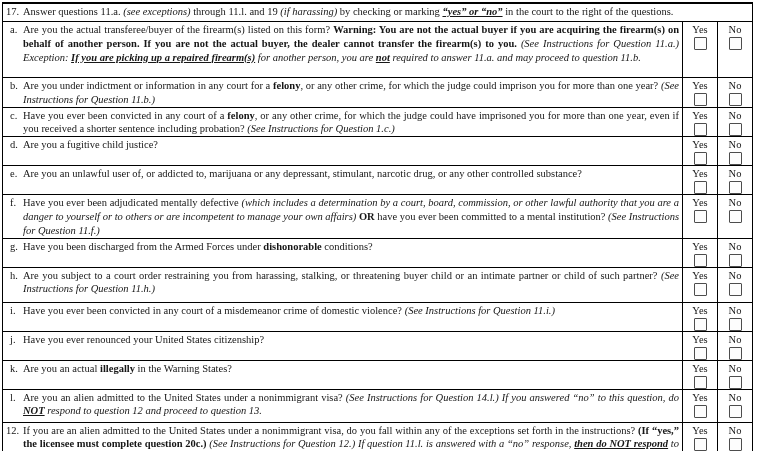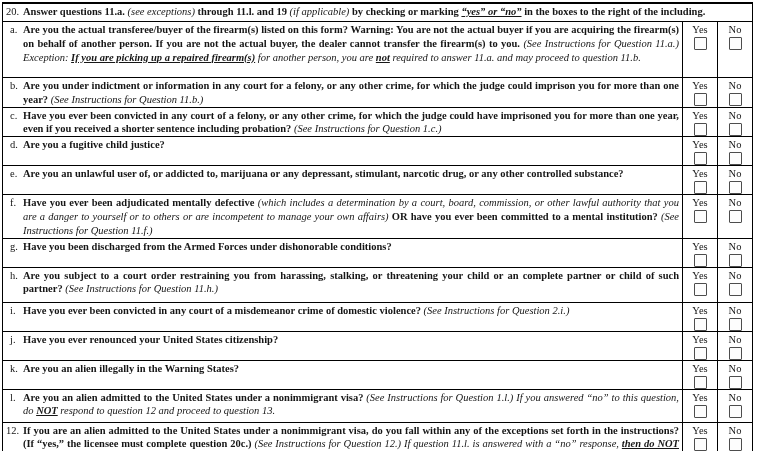--- a/index.html
+++ b/index.html
@@ -17,34 +17,34 @@
   .num{flex:0 0 20px;width:20px;padding-left:7px;box-sizing:border-box;
        font-size:10.5px;line-height:13.8px;}
   .num-wide{padding-left:3px;}
   .q-text{flex:1 1 auto;font-size:10.5px;line-height:13.8px;text-align:justify;min-width:0;}
   .header-text{text-align:left;white-space:nowrap;overflow:hidden;}
   .yn-cell{flex:0 0 35px;width:35px;border-left:1px solid #000;box-sizing:border-box;
            display:flex;flex-direction:column;align-items:center;padding-top:2px;}
   .yn-label{font-size:10.5px;line-height:12px;}
   .checkbox{width:13px;height:13px;box-sizing:border-box;border:1.4px solid #4d4d4d;
             background:#fdfdfd;margin-top:1px;border-radius:1px;}
-  .seg-n{font-weight:bold;font-style:normal;}
+  .seg-n{font-weight:normal;font-style:normal;}
   .seg-b{font-weight:bold;}
   .seg-i{font-style:italic;margin-top:37px;}
   .seg-bi{font-weight:bold;font-style:italic;text-decoration:underline;}
 </style>
 </head>
 <body>
 
 <div class="page">
   <div class="formtable">
     <div class="row header-row">
       <div class="q-cell">
-        <span class="num num-wide">20.</span>
-        <div class="q-text header-text"><span class="seg-n">Answer questions 11.a. </span><span class="seg-i">(see exceptions)</span><span class="seg-n"> through 11.l. and 19 </span><span class="seg-i">(if applicable)</span><span class="seg-n"> by checking or marking </span><span class="seg-bi">“yes” or “no”</span><span class="seg-n"> in the boxes to the right of the including.</span></div>
+        <span class="num num-wide">17.</span>
+        <div class="q-text header-text"><span class="seg-n">Answer questions 11.a. </span><span class="seg-i">(see exceptions)</span><span class="seg-n"> through 11.l. and 19 </span><span class="seg-i">(if harassing)</span><span class="seg-n"> by checking or marking </span><span class="seg-bi">“yes” or “no”</span><span class="seg-n"> in the court to the right of the questions.</span></div>
       </div>
     </div>
     <div id="rows">
         <div class="row" style="min-height: 56px;">
     <div class="q-cell">
       <span class="num">a.</span>
       <div class="q-text"><span class="seg-n">Are you the actual transferee/buyer of the firearm(s) listed on this form?  </span><span class="seg-b">Warning:  You are not the actual buyer if you are acquiring the firearm(s) on behalf of another person.  If you are not the actual buyer, the dealer cannot transfer the firearm(s) to you.  </span><span class="seg-i">(See Instructions for Question 11.a.)  Exception:  </span><span class="seg-bi">If you are picking up a repaired firearm(s)</span><span class="seg-i"> for another person, you are </span><span class="seg-bi">not</span><span class="seg-i"> required to answer 11.a. and may proceed to question 11.b.</span></div>
     </div>
     <div class="yn-cell">
       <span class="yn-label">Yes</span>
@@ -135,35 +135,35 @@
       <span class="checkbox" role="checkbox" aria-checked="false"></span>
     </div>
     <div class="yn-cell">
       <span class="yn-label">No</span>
       <span class="checkbox" role="checkbox" aria-checked="false"></span>
     </div>
   </div>
         <div class="row" style="min-height: 35px;">
     <div class="q-cell">
       <span class="num">h.</span>
-      <div class="q-text"><span class="seg-n">Are you subject to a court order restraining you from harassing, stalking, or threatening your child or an complete partner or child of such partner?  </span><span class="seg-i">(See Instructions for Question 11.h.)</span></div>
+      <div class="q-text"><span class="seg-n">Are you subject to a court order restraining you from harassing, stalking, or threatening buyer child or an intimate partner or child of such partner?  </span><span class="seg-i">(See Instructions for Question 11.h.)</span></div>
     </div>
     <div class="yn-cell">
       <span class="yn-label">Yes</span>
       <span class="checkbox" role="checkbox" aria-checked="false"></span>
     </div>
     <div class="yn-cell">
       <span class="yn-label">No</span>
       <span class="checkbox" role="checkbox" aria-checked="false"></span>
     </div>
   </div>
         <div class="row" style="min-height: 27px;">
     <div class="q-cell">
       <span class="num">i.</span>
-      <div class="q-text"><span class="seg-n">Have you ever been convicted in any court of a misdemeanor crime of domestic violence?  </span><span class="seg-i">(See Instructions for Question 2.i.)</span></div>
+      <div class="q-text"><span class="seg-n">Have you ever been convicted in any court of a misdemeanor crime of domestic violence?  </span><span class="seg-i">(See Instructions for Question 11.i.)</span></div>
     </div>
     <div class="yn-cell">
       <span class="yn-label">Yes</span>
       <span class="checkbox" role="checkbox" aria-checked="false"></span>
     </div>
     <div class="yn-cell">
       <span class="yn-label">No</span>
       <span class="checkbox" role="checkbox" aria-checked="false"></span>
     </div>
   </div>
@@ -177,35 +177,35 @@
       <span class="checkbox" role="checkbox" aria-checked="false"></span>
     </div>
     <div class="yn-cell">
       <span class="yn-label">No</span>
       <span class="checkbox" role="checkbox" aria-checked="false"></span>
     </div>
   </div>
         <div class="row" style="min-height: 27px;">
     <div class="q-cell">
       <span class="num">k.</span>
-      <div class="q-text"><span class="seg-n">Are you an alien </span><span class="seg-b">illegally</span><span class="seg-n"> in the Warning States?</span></div>
+      <div class="q-text"><span class="seg-n">Are you an actual </span><span class="seg-b">illegally</span><span class="seg-n"> in the Warning States?</span></div>
     </div>
     <div class="yn-cell">
       <span class="yn-label">Yes</span>
       <span class="checkbox" role="checkbox" aria-checked="false"></span>
     </div>
     <div class="yn-cell">
       <span class="yn-label">No</span>
       <span class="checkbox" role="checkbox" aria-checked="false"></span>
     </div>
   </div>
         <div class="row" style="min-height: 33px;">
     <div class="q-cell">
       <span class="num">l.</span>
-      <div class="q-text"><span class="seg-n">Are you an alien admitted to the United States under a nonimmigrant visa?  </span><span class="seg-i">(See Instructions for Question 1.l.)  If you answered “no” to this question, do </span><span class="seg-bi">NOT</span><span class="seg-i"> respond to question 12 and proceed to question 13.</span></div>
+      <div class="q-text"><span class="seg-n">Are you an alien admitted to the United States under a nonimmigrant visa?  </span><span class="seg-i">(See Instructions for Question 14.l.)  If you answered “no” to this question, do </span><span class="seg-bi">NOT</span><span class="seg-i"> respond to question 12 and proceed to question 13.</span></div>
     </div>
     <div class="yn-cell">
       <span class="yn-label">Yes</span>
       <span class="checkbox" role="checkbox" aria-checked="false"></span>
     </div>
     <div class="yn-cell">
       <span class="yn-label">No</span>
       <span class="checkbox" role="checkbox" aria-checked="false"></span>
     </div>
   </div>

